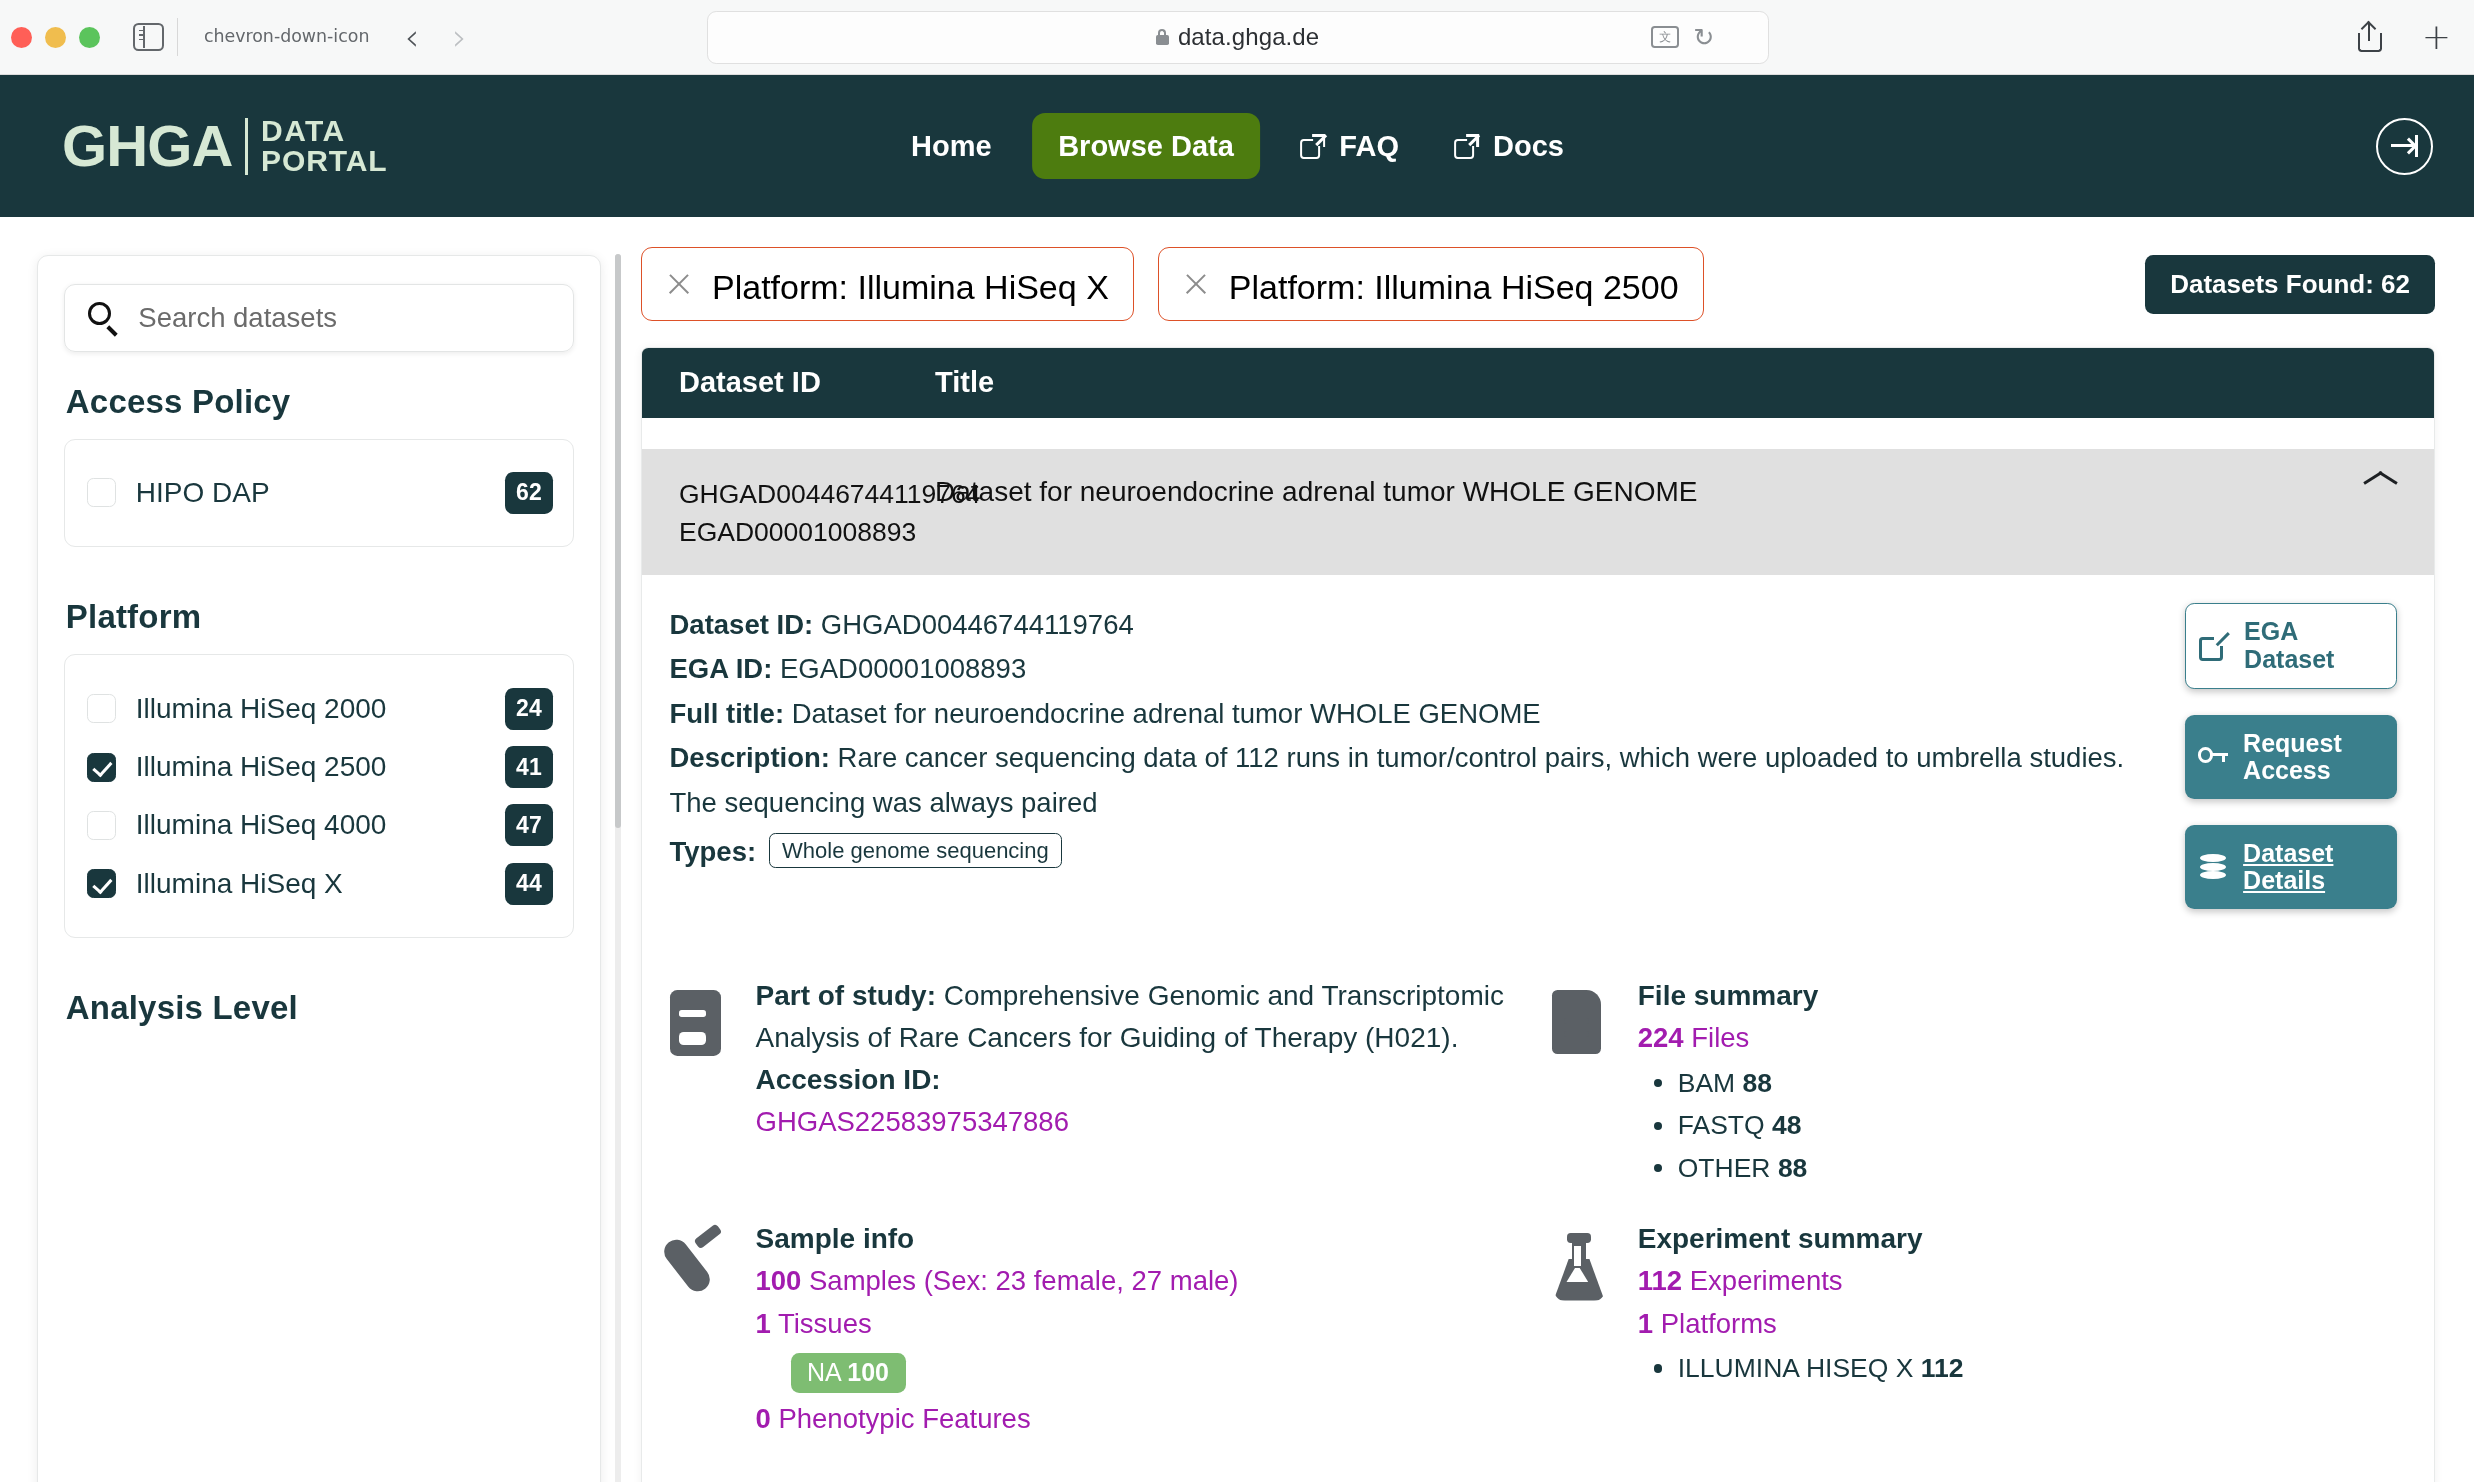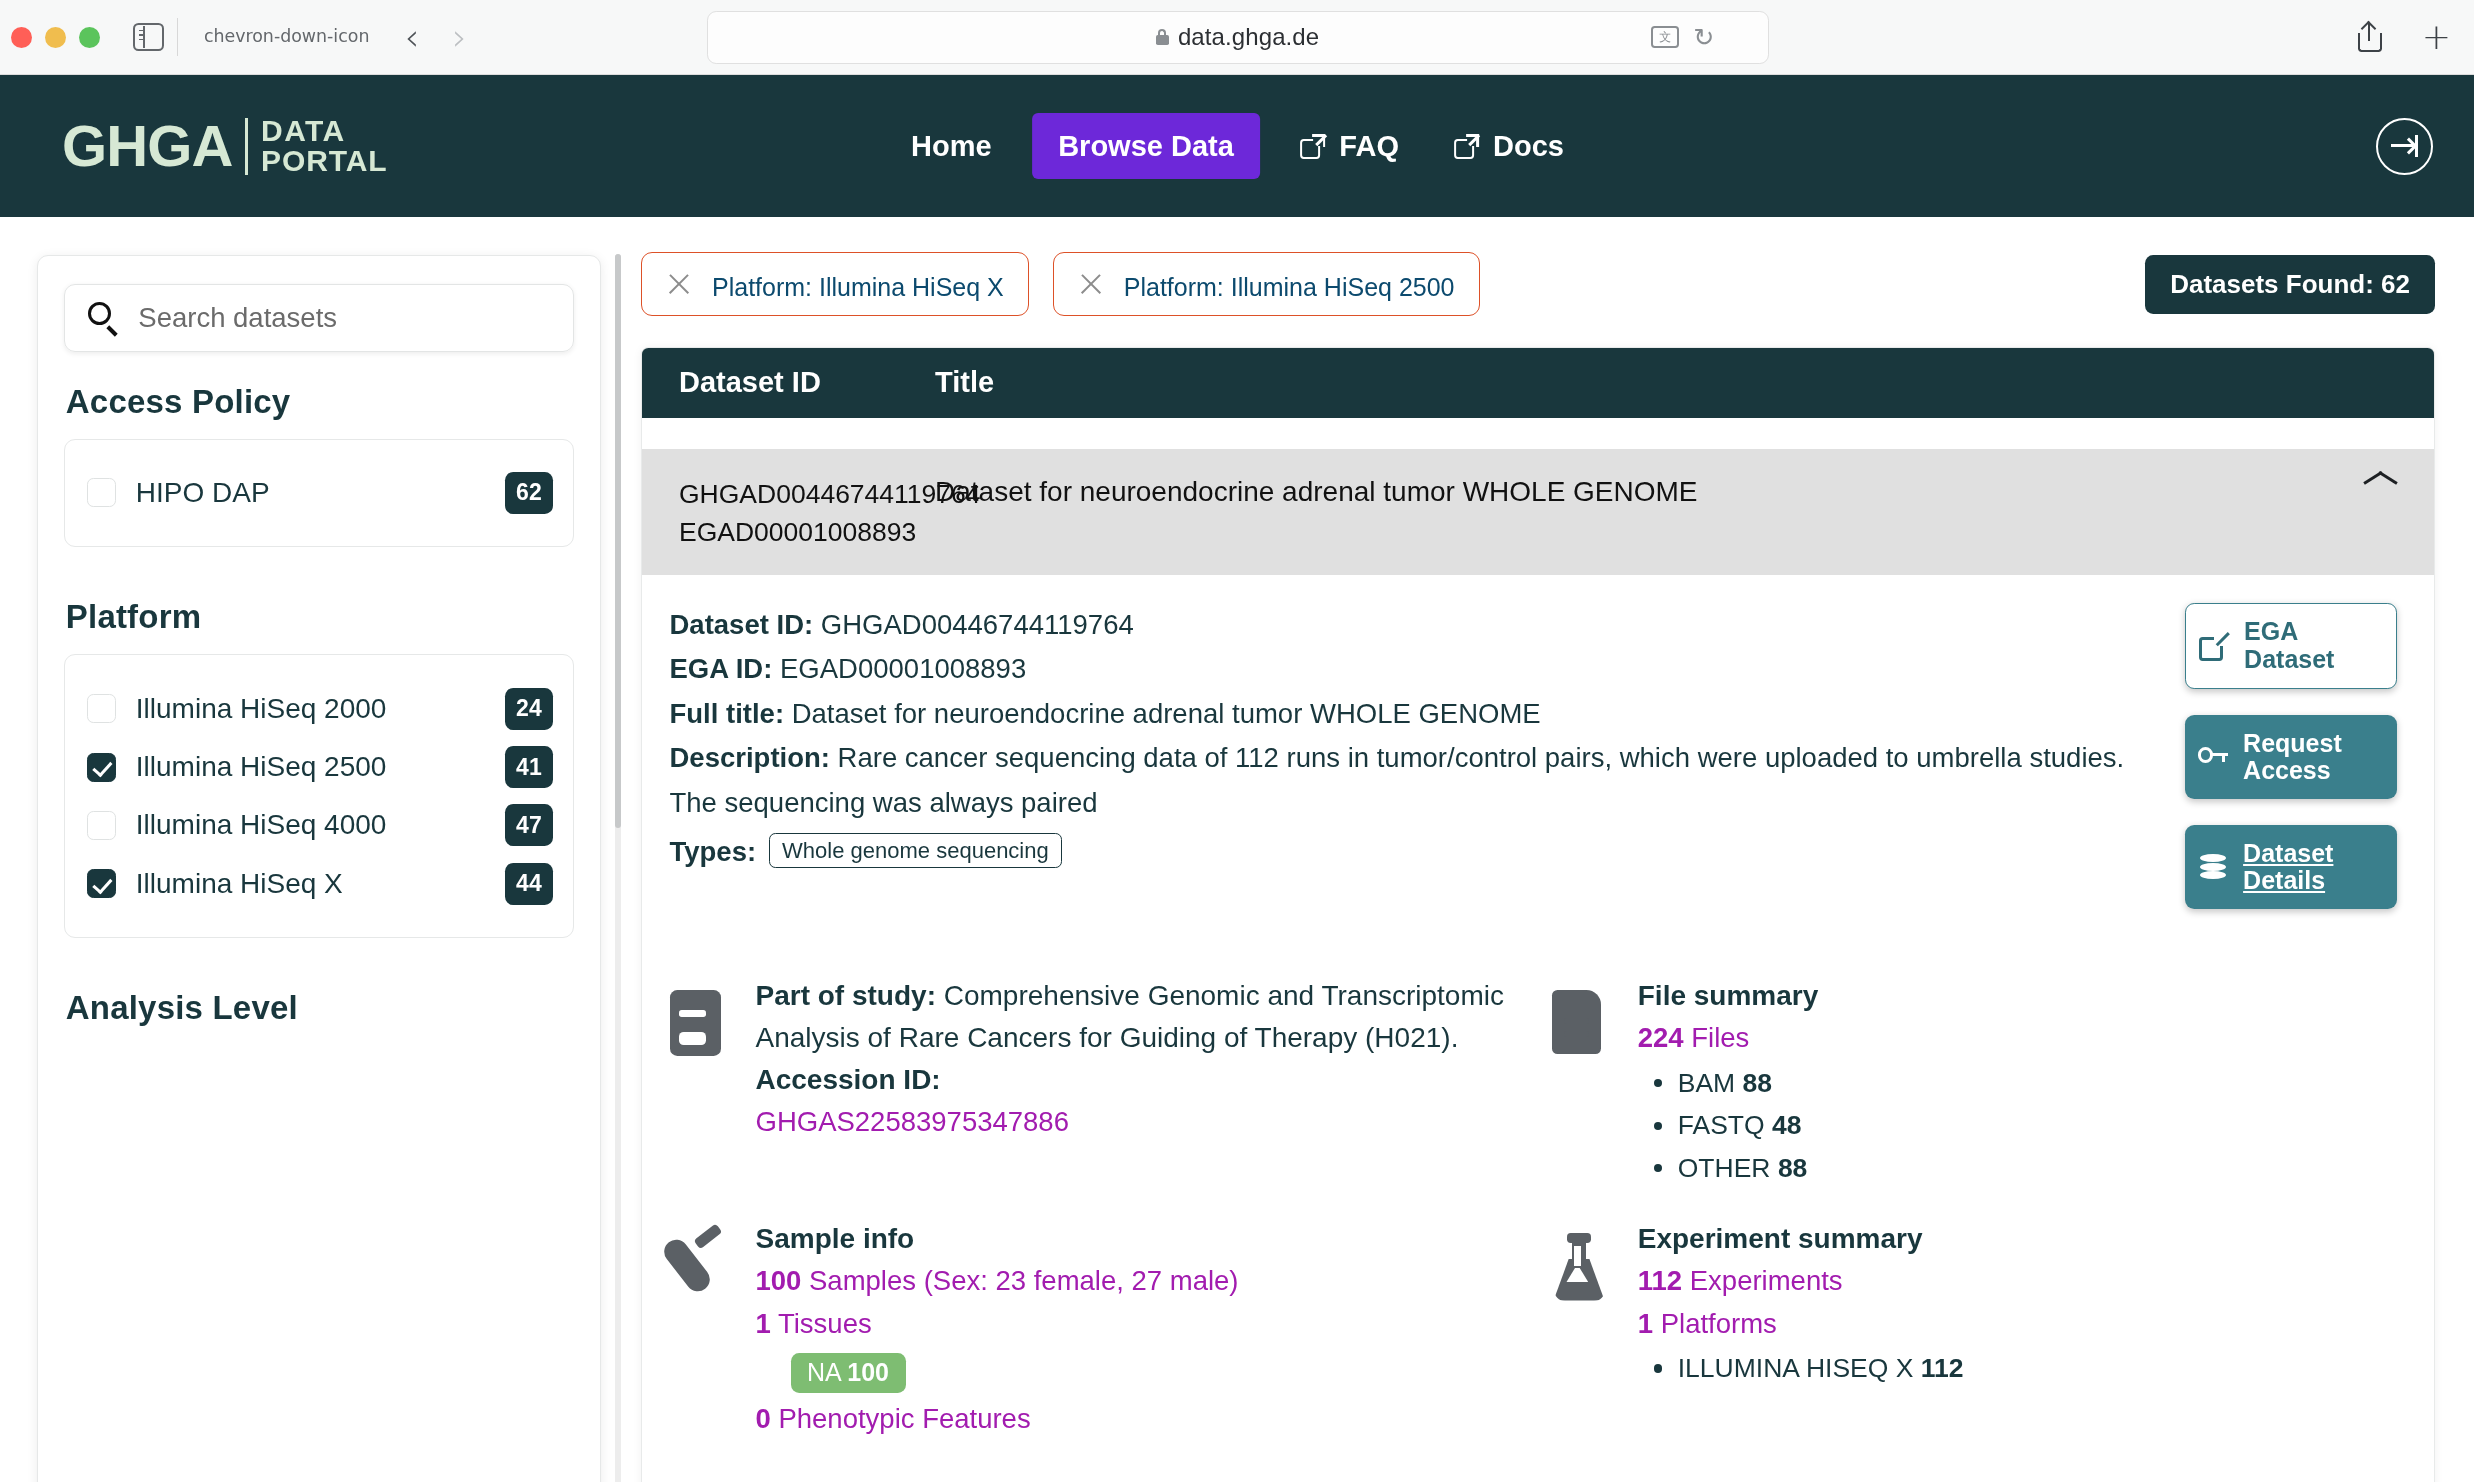--- a/index.html
+++ b/index.html
@@ -103,21 +103,21 @@
     position: absolute; left: 50%; transform: translateX(-50%);
     display: flex; align-items: center; gap: 0;
   }
   .nav-item {
     color: #ffffff; font-size: 29px; font-weight: 600;
     padding: 14.6px 27.5px; text-decoration: none;
     display: flex; align-items: center; gap: 13px;
     white-space: nowrap;
   }
   .nav-item.active {
-    background: #6d28d9; border-radius: 6px; padding: 16.5px 26px;
+    background: #4d7c0f; border-radius: 13px; padding: 16.5px 26px;
     margin: 0 13px;
   }
   .ext-ico {
     width: 26px; height: 26px; position: relative; display: inline-block;
   }
   .ext-ico .sq {
     position: absolute; left: 0; bottom: 0; width: 20px; height: 20px;
     border: 2.7px solid #ffffff; border-radius: 3.7px;
   }
   .ext-ico .notch {
@@ -213,21 +213,21 @@
     border: 1.8px solid #dd5128; border-radius: 11px;
     background: #fff; padding: 13px 24px;
   }
   .chip-x { position: relative; width: 26px; height: 26px; flex: 0 0 auto; }
   .chip-x::before, .chip-x::after {
     content: ""; position: absolute; top: 12px; left: 0;
     width: 26px; height: 2.4px; background: #8c8c8c;
   }
   .chip-x::before { transform: rotate(45deg); }
   .chip-x::after { transform: rotate(-45deg); }
-  .chip-label { font-size: 25px; color: #0c4a6e; white-space: nowrap; margin-top: 7px; }
+  .chip-label { font-size: 34px; color: #000000; white-space: nowrap; margin-top: 7px; }
   .found-badge {
     position: absolute; right: 0; top: 7.3px;
     background: #19373d; color: #fff; font-weight: 700; font-size: 26px;
     border-radius: 8.2px; padding: 13.7px 25px; white-space: nowrap;
   }
 
   .results-panel {
     margin-top: 27.5px;
     border: 0.9px solid #e8eaea;
     border-radius: 7.3px;

